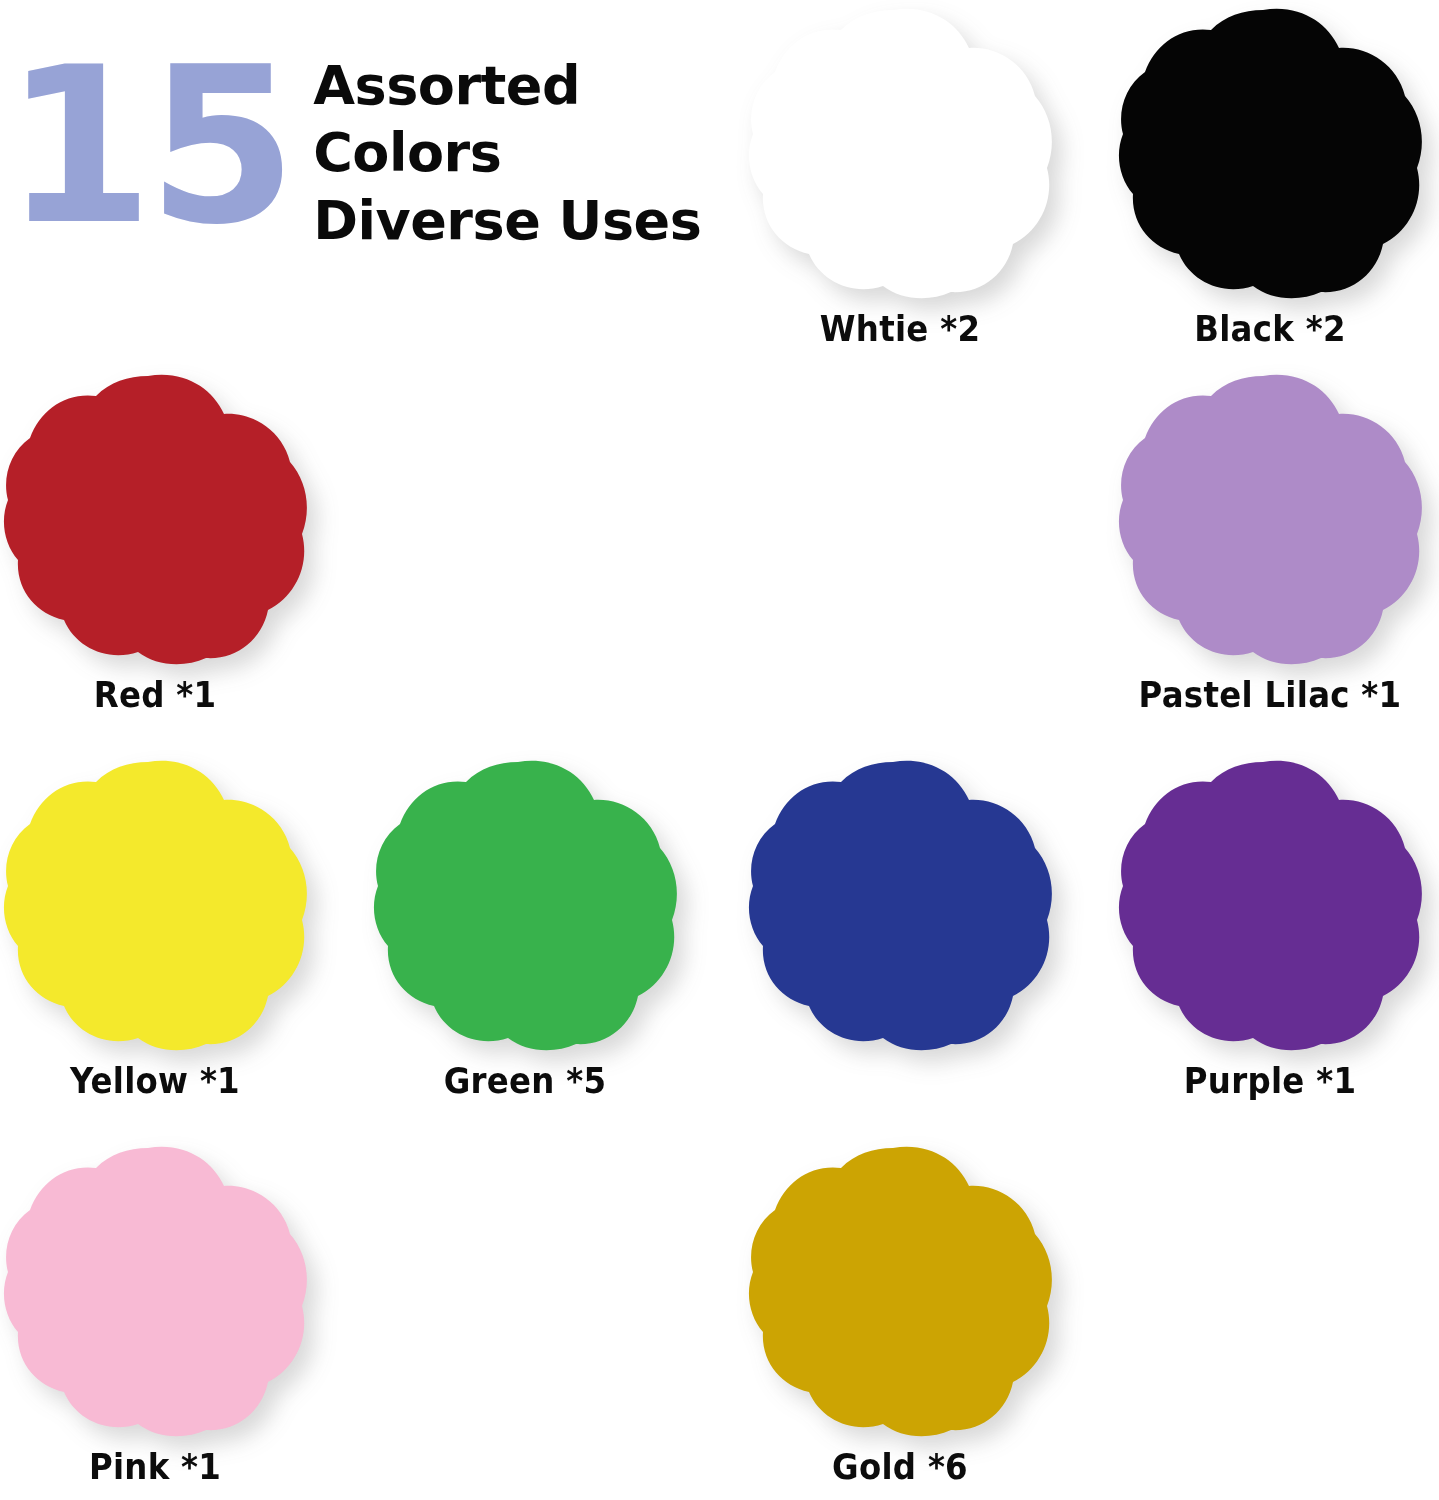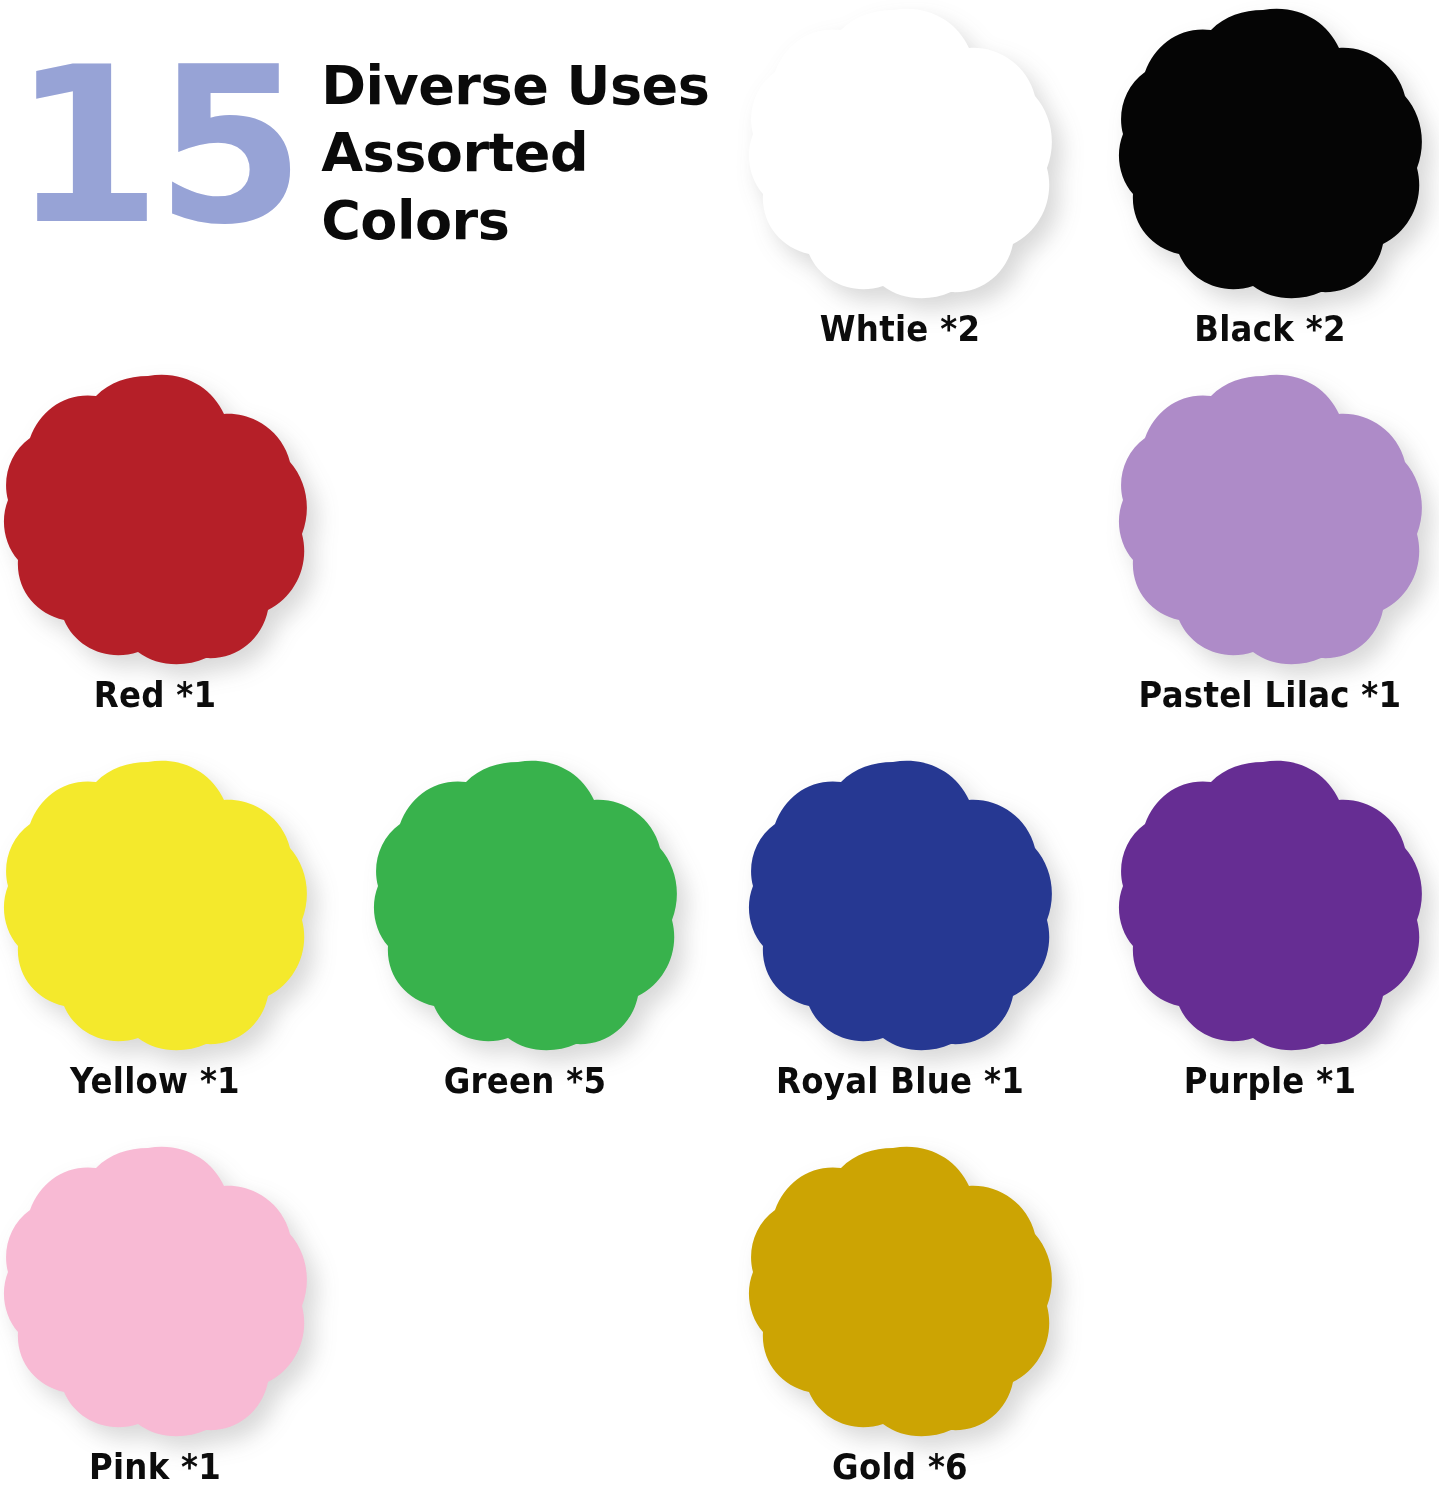--- a/index.html
+++ b/index.html
@@ -15,21 +15,21 @@
 
   
   .header {
     position: absolute;
     left: 0;
     top: 0;
     width: 740px;
     height: 300px;
     display: flex;
     align-items: center;
-    padding-left: 12px;
+    padding-left: 4px;
   }
 
   .big-number {
     font-family: "DejaVu Sans", sans-serif;
     font-weight: bold;
     font-size: 215px;
     line-height: 0.86;
     letter-spacing: -6px;
     color: #97a3d6;
     margin-top: -6px;
@@ -96,22 +96,22 @@
   .col-1 { left: 345px; }
   .col-2 { left: 720px; }
   .col-3 { left: 1090px; }
 </style>
 </head>
 <body>
 
 <div class="header">
   <div class="big-number">15</div>
   <div class="header-text">
+    <div>Assorted Colors</div>
     <div>Diverse Uses</div>
-    <div>Assorted Colors</div>
   </div>
 </div>
 
 <div class="grid" id="swatch-grid">
     <div class="cell row-0 col-2">
       <div class="blob-wrap">
         <svg class="blob-svg" viewBox="0 0 310 300">
           <path d="M148 8 C184 2 212 20 224 46 C252 44 282 62 290 94 C306 112 312 140 302 166 C310 196 296 228 268 242 C262 272 236 292 206 290 C184 300 156 298 138 284 C108 294 76 280 64 252 C36 246 16 222 18 192 C4 176 0 152 8 132 C2 110 10 84 30 70 C40 42 66 24 96 28 C110 14 128 8 148 8 Z" fill="#ffffff"></path>
         </svg>
       </div>
@@ -156,21 +156,20 @@
         </svg>
       </div>
       <div class="cell-label">Green *5</div>
     </div>
     <div class="cell row-2 col-2">
       <div class="blob-wrap">
         <svg class="blob-svg" viewBox="0 0 310 300">
           <path d="M148 8 C184 2 212 20 224 46 C252 44 282 62 290 94 C306 112 312 140 302 166 C310 196 296 228 268 242 C262 272 236 292 206 290 C184 300 156 298 138 284 C108 294 76 280 64 252 C36 246 16 222 18 192 C4 176 0 152 8 132 C2 110 10 84 30 70 C40 42 66 24 96 28 C110 14 128 8 148 8 Z" fill="#263892"></path>
         </svg>
       </div>
-      <div class="cell-label">Royal Blue *1</div>
     </div>
     <div class="cell row-2 col-3">
       <div class="blob-wrap">
         <svg class="blob-svg" viewBox="0 0 310 300">
           <path d="M148 8 C184 2 212 20 224 46 C252 44 282 62 290 94 C306 112 312 140 302 166 C310 196 296 228 268 242 C262 272 236 292 206 290 C184 300 156 298 138 284 C108 294 76 280 64 252 C36 246 16 222 18 192 C4 176 0 152 8 132 C2 110 10 84 30 70 C40 42 66 24 96 28 C110 14 128 8 148 8 Z" fill="#662d93"></path>
         </svg>
       </div>
       <div class="cell-label">Purple *1</div>
     </div>
     <div class="cell row-3 col-0">

